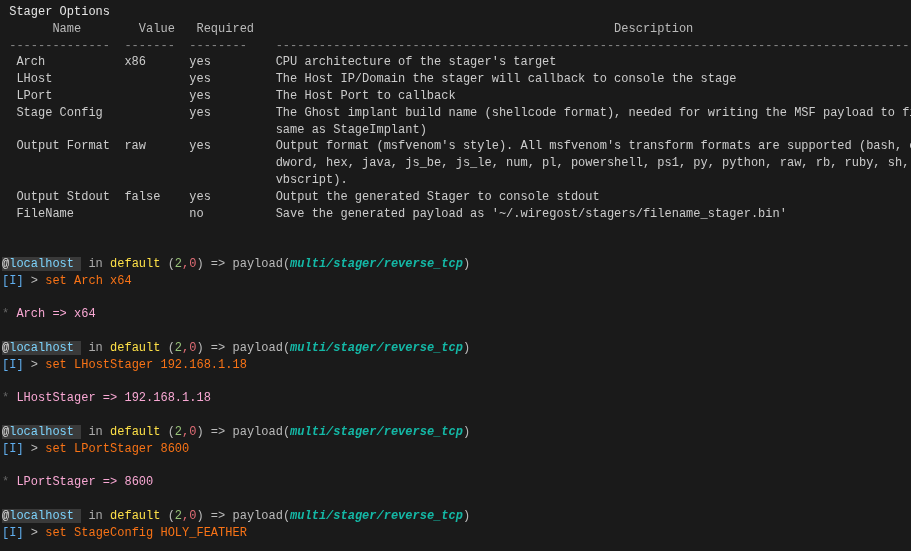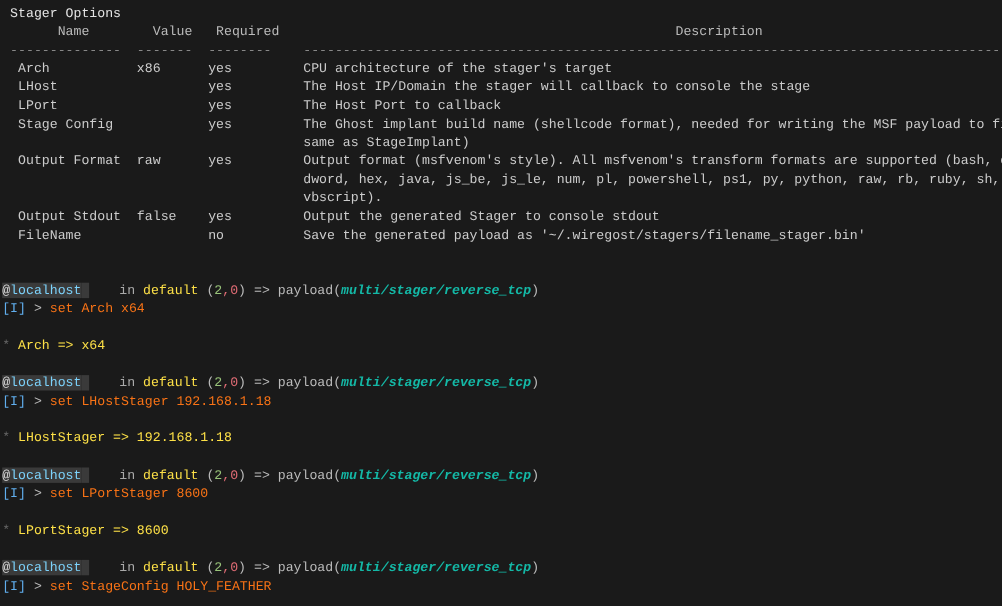--- a/index.html
+++ b/index.html
@@ -3,34 +3,34 @@
 <meta charset="utf-8">
 <style>
   html,body{margin:0;padding:0;background:#1a1a1a;color:#ccc;font-family:'Consolas','Monaco','Courier New',monospace;font-size:12px;line-height:1.4;}
   .wrap{padding:4px 2px;white-space:pre;}
   .title{color:#e5e5e5;font-weight:normal;}
   .thead{color:#bbb;}
   .sep{color:#888;}
   .desc{color:#ccc;}
   .prompt-at{background:#3a3a3a;color:#ddd;}
   .prompt-host{background:#3a3a3a;color:#7dd3fc;}
-  .in{color:#aaa;padding-left:20px;}
+  .in{color:#aaa;}
   .defw{color:#fde047;}
   .paren{color:#bbb;}
   .num-g{color:#98c379;}
   .num-r{color:#e06c75;}
   .arrow{color:#bbb;}
   .payw{color:#bbb;}
   .path{color:#14b8a6;font-weight:bold;font-style:italic;}
   .br{color:#61afef;}
   .ibadge{color:#61afef;}
   .gt{color:#bbb;}
   .star{color:#666;}
   .cmd{color:#f97316;}
-  .echo{color:#fde047;}
+  .echo{color:#f9a8d4;}
 </style>
 </head>
 <body>
 
 <div class="wrap" id="root"><span class="title"> Stager Options</span>
 <span class="thead">       Name        Value   Required                                                  Description                                                </span>
 <span class="sep"> --------------  -------  --------    ----------------------------------------------------------------------------------------------------------</span>
 <span class="desc">  Arch           x86      yes         CPU architecture of the stager's target</span>
 <span class="desc">  LHost                   yes         The Host IP/Domain the stager will callback to console the stage</span>
 <span class="desc">  LPort                   yes         The Host Port to callback</span>

